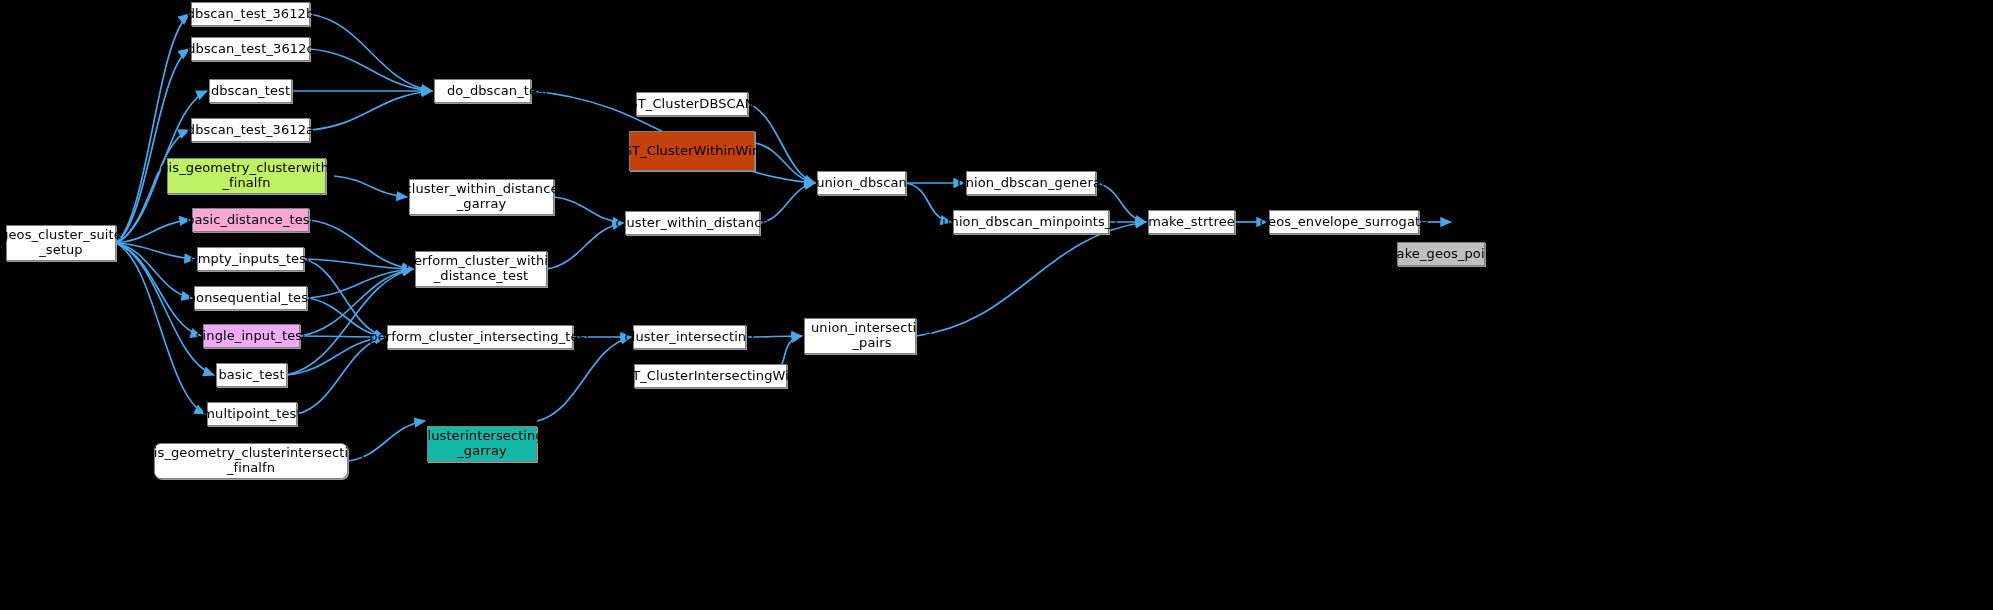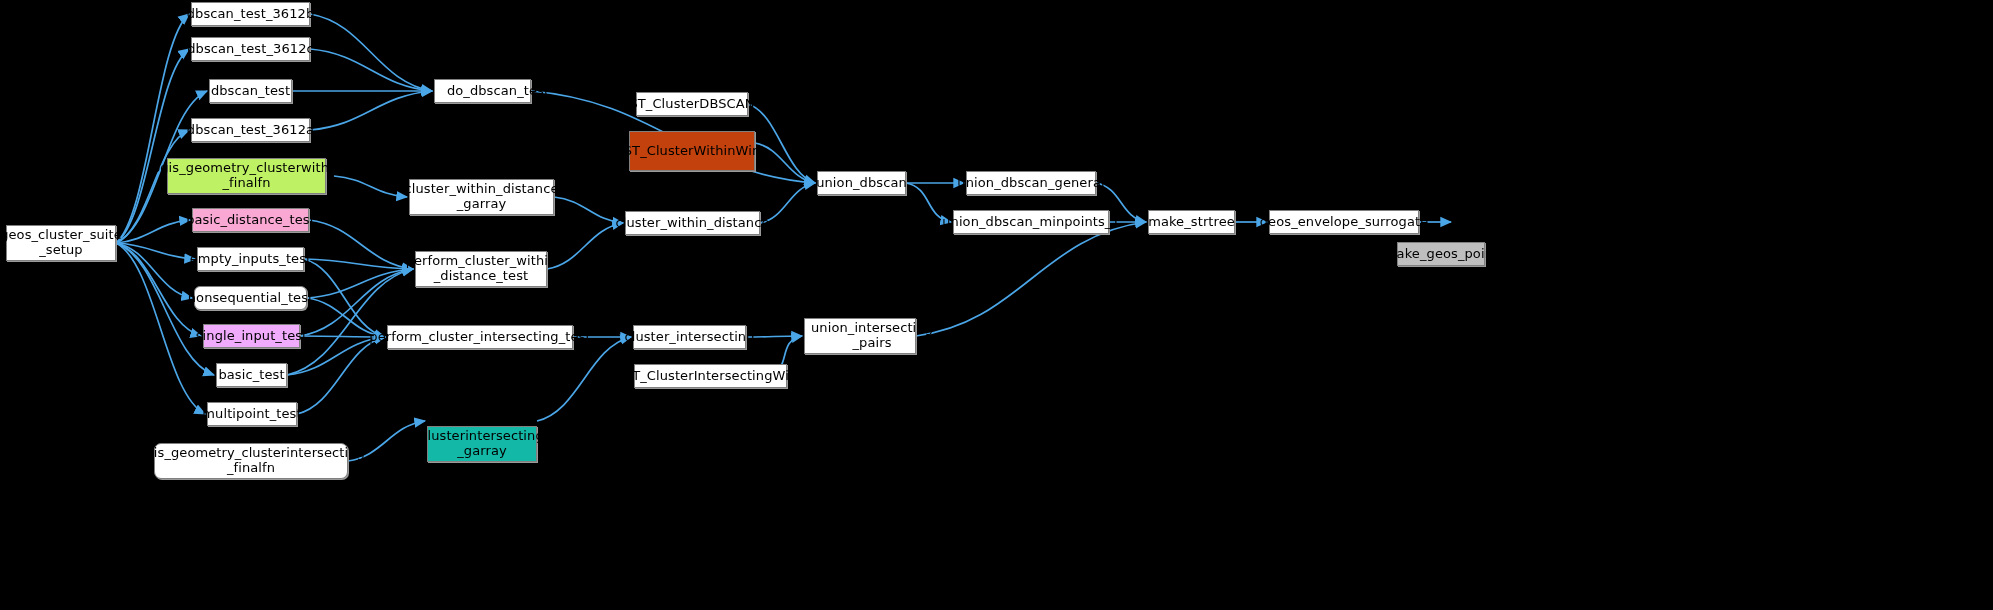--- a/index.html
+++ b/index.html
@@ -69,21 +69,21 @@
 <div class="node" style="left: 6px; top: 225px; width: 110px; height: 36px; background: rgb(255, 255, 255); border-color: rgb(128, 128, 128);">geos_cluster_suite
 _setup</div>
     <div class="node" style="left: 191px; top: 2px; width: 119px; height: 24px; background: rgb(255, 255, 255); border-color: rgb(128, 128, 128);">dbscan_test_3612b</div>
     <div class="node" style="left: 191px; top: 37px; width: 119px; height: 24px; background: rgb(255, 255, 255); border-color: rgb(128, 128, 128);">dbscan_test_3612c</div>
     <div class="node" style="left: 209px; top: 79px; width: 83px; height: 24px; background: rgb(255, 255, 255); border-color: rgb(128, 128, 128);">dbscan_test</div>
     <div class="node" style="left: 191px; top: 118px; width: 119px; height: 24px; background: rgb(255, 255, 255); border-color: rgb(128, 128, 128);">dbscan_test_3612a</div>
     <div class="node" style="left: 167px; top: 158px; width: 159px; height: 36px; background: #bef264; border-color: rgb(128, 128, 128);">pgis_geometry_clusterwithin
 _finalfn</div>
     <div class="node" style="left: 192px; top: 208px; width: 117px; height: 24px; background: #f9a8d4; border-color: rgb(128, 128, 128);">basic_distance_test</div>
     <div class="node" style="left: 197px; top: 247px; width: 107px; height: 24px; background: rgb(255, 255, 255); border-color: rgb(128, 128, 128);">empty_inputs_test</div>
-    <div class="node" style="left: 194px; top: 286px; width: 113px; height: 24px; background: rgb(255, 255, 255); border-color: rgb(128, 128, 128); border-radius: 6px;">nonsequential_test</div>
+    <div class="node" style="left: 194px; top: 286px; width: 113px; height: 24px; background: rgb(255, 255, 255); border-color: rgb(128, 128, 128);">nonsequential_test</div>
     <div class="node" style="left: 203px; top: 324px; width: 97px; height: 24px; background: #f0abfc; border-color: rgb(128, 128, 128);">single_input_test</div>
     <div class="node" style="left: 216px; top: 363px; width: 71px; height: 24px; background: rgb(255, 255, 255); border-color: rgb(128, 128, 128);">basic_test</div>
     <div class="node" style="left: 207px; top: 402px; width: 90px; height: 24px; background: rgb(255, 255, 255); border-color: rgb(128, 128, 128);">multipoint_test</div>
     <div class="node" style="left: 154px; top: 443px; width: 194px; height: 36px; background: rgb(255, 255, 255); border-color: rgb(128, 128, 128); border-radius: 7px;">pgis_geometry_clusterintersecting
 _finalfn</div>
     <div class="node" style="left: 434px; top: 79px; width: 97px; height: 24px; background: rgb(255, 255, 255); border-color: rgb(128, 128, 128); padding-left: 31px;">do_dbscan_test</div>
     <div class="node" style="left: 409px; top: 179px; width: 145px; height: 36px; background: rgb(255, 255, 255); border-color: rgb(128, 128, 128);">cluster_within_distance
 _garray</div>
     <div class="node" style="left: 415px; top: 251px; width: 132px; height: 36px; background: rgb(255, 255, 255); border-color: rgb(128, 128, 128);">perform_cluster_within
 _distance_test</div>

